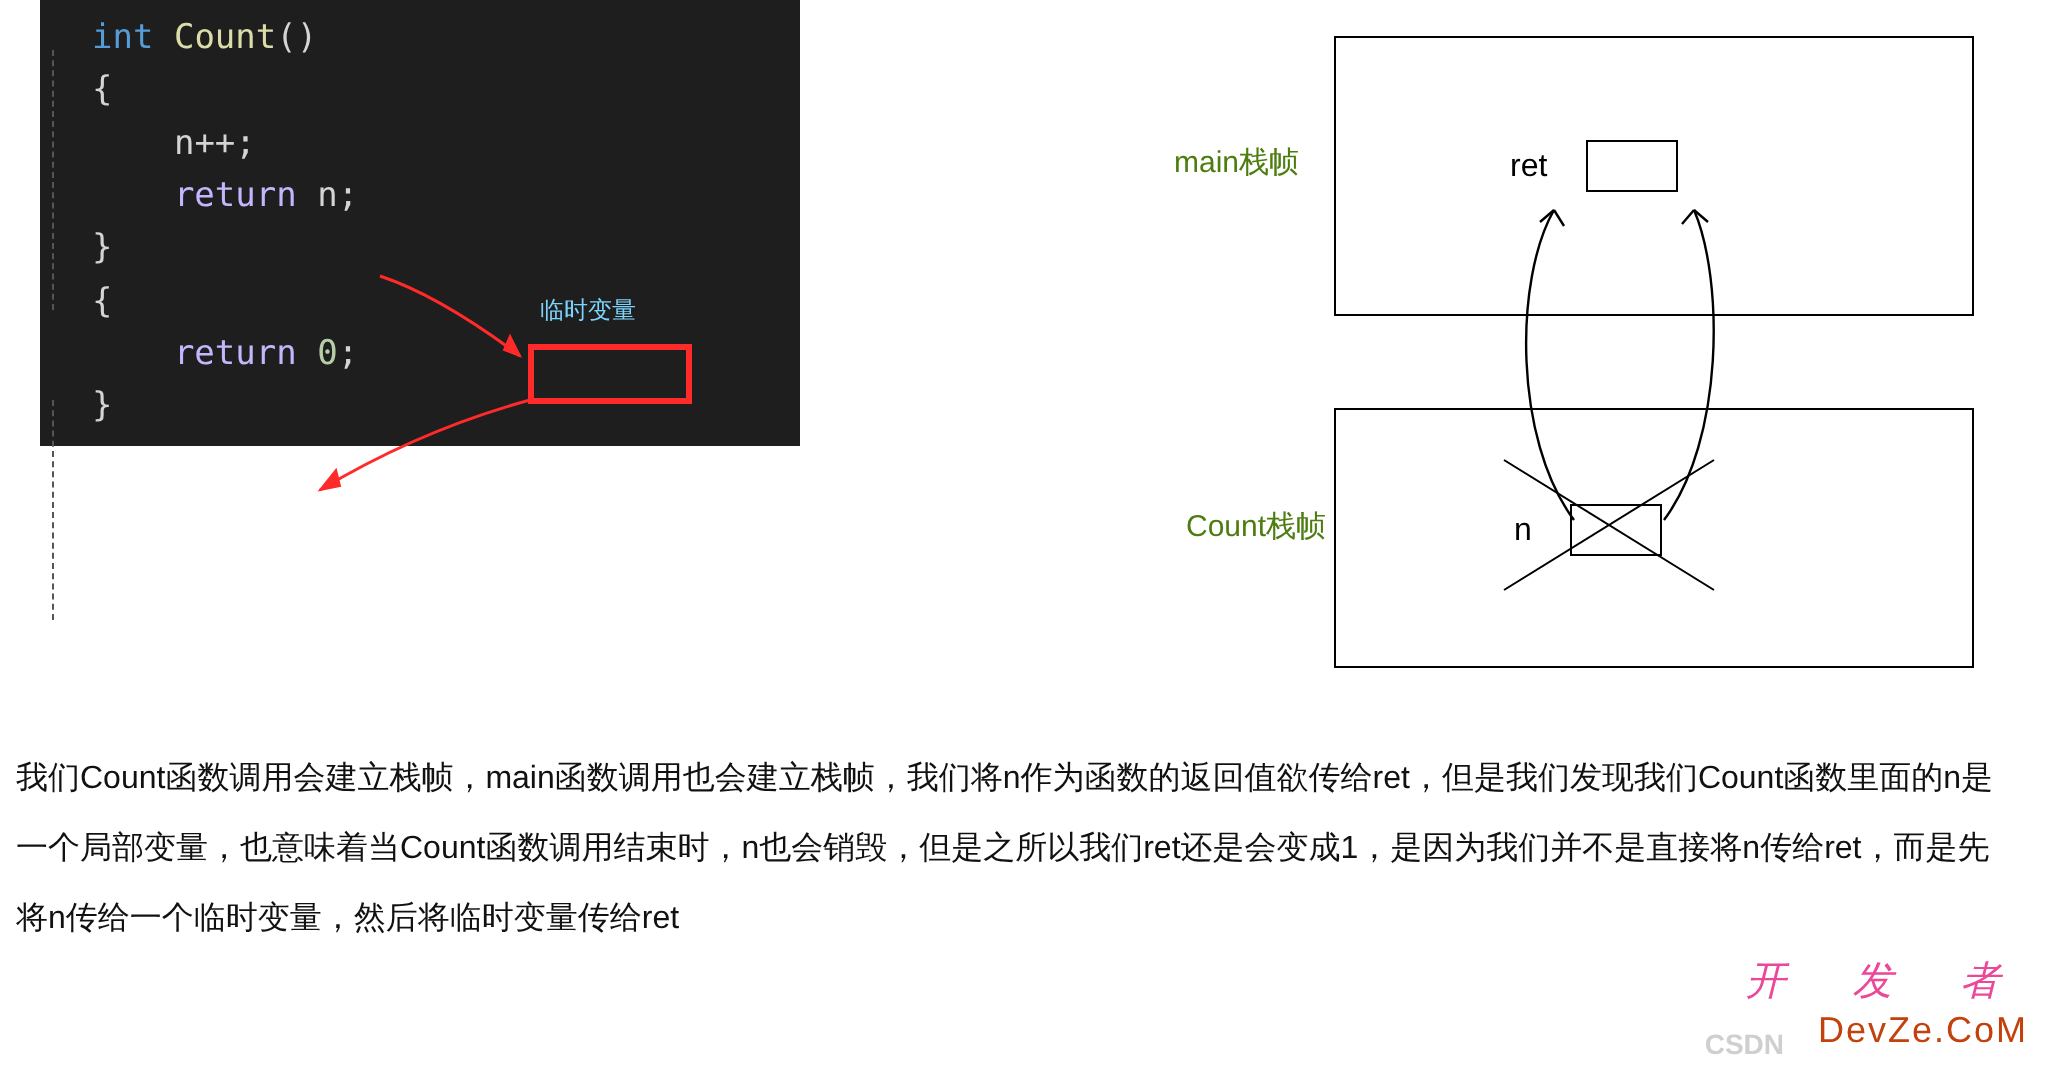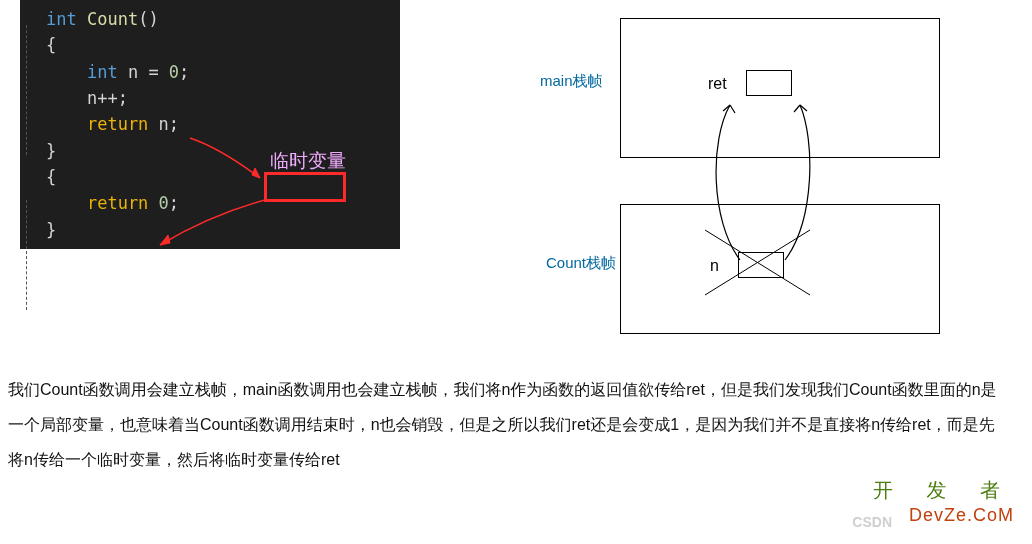--- a/index.html
+++ b/index.html
@@ -1,72 +1,71 @@
 <!DOCTYPE html>
 <html><head>
 <meta charset="utf-8">
 <style>
   * { margin: 0; padding: 0; box-sizing: border-box; }
   body { font-family: "Microsoft YaHei", Arial, sans-serif; background: #fff; width: 1032px; height: 544px; position: relative; overflow: hidden; }
-  .wrap { display: flex; padding: 0 20px; }
+  .wrap { display: flex; padding: 0 20px; gap: 47px; }
   .left { width: 380px; }
   .right { flex: 1; padding-left: 40px; position: relative; }
 
   
   .editor { background: #1e1e1e; color: #d4d4d4; font-family: Consolas, monospace; font-size: 17px; position: relative; padding: 6px 0 6px 26px; line-height: 1.55; }
   .editor .line { white-space: pre; }
   .gutter { position: absolute; left: 0; top: 0; bottom: 0; width: 24px; background: #1e1e1e; border-right: 0; }
   .gutter::before { content: ""; position: absolute; left: 6px; top: 25px; width: 1px; height: 130px; border-left: 1px dashed #555; }
   .gutter::after { content: ""; position: absolute; left: 6px; top: 200px; width: 1px; height: 110px; border-left: 1px dashed #555; }
   .kw-type { color: #569cd6; }
   .fn { color: #dcdcaa; }
   .ident { color: #d4d4d4; }
-  .kw { color: #eab308; }
+  .kw { color: #c4b5fd; }
   .num { color: #b5cea8; }
   .op { color: #d4d4d4; }
   .brace { color: #d4d4d4; }
 
   .redbox { position: absolute; border: 3px solid #ff2a2a; width: 82px; height: 30px; left: 244px; top: 172px; }
-  .redlabel { position: absolute; color: #f0abfc; font-size: 19px; left: 250px; top: 146px; }
+  .redlabel { position: absolute; color: #7dd3fc; font-size: 12px; left: 250px; top: 146px; }
   .arrow { position: absolute; stroke: #ff2a2a; fill: none; }
 
   
   .diag { position: relative; height: 340px; }
   .box { position: absolute; border: 1px solid #000; background: #fff; }
   .box-top { left: 180px; top: 18px; width: 320px; height: 140px; }
   .box-bot { left: 180px; top: 204px; width: 320px; height: 130px; }
-  .frame-label { position: absolute; font-size: 15px; color: #0369a1; text-align: right; }
+  .frame-label { position: absolute; font-size: 15px; color: #4d7c0f; text-align: right; }
   .label-main { left: 100px; top: 72px; }
   .label-count { left: 94px; top: 254px; margin-left: 12px; }
   .ret-label { position: absolute; left: 268px; top: 75px; font-size: 16px; }
   .n-label { position: absolute; left: 270px; top: 257px; font-size: 16px; }
   .small-box { position: absolute; border: 1px solid #000; width: 46px; height: 26px; }
   .sb1 { left: 306px; top: 70px; }
   .sb2 { left: 298px; top: 252px; }
   .xline { position: absolute; stroke: #000; fill: none; }
   .curve { position: absolute; stroke: #000; fill: none; stroke-width: 1.2; }
 
   
   .explain { padding: 32px 24px 0 8px; font-size: 16px; line-height: 2.2; color: #111; }
 
   
-  .wm1 { position: absolute; right: 18px; bottom: 40px; color: #4d7c0f; font-size: 20px; letter-spacing: 14px; font-weight: 400; }
+  .wm1 { position: absolute; right: 18px; bottom: 40px; color: #ec4899; font-size: 20px; letter-spacing: 14px; font-weight: 400; font-style: italic; }
   .wm2 { position: absolute; right: 18px; bottom: 18px; color: #c2410c; font-size: 18px; font-weight: 400; letter-spacing: 1px; }
   .wm3 { position: absolute; right: 140px; bottom: 14px; color: #cfcfcf; font-size: 14px; font-weight: bold; }
 </style>
 </head>
 <body>
 
 <div class="wrap">
   <div class="left">
     <div class="editor">
       <div class="gutter"></div>
       <div class="line"><span class="kw-type">int</span><span class="fn"> Count</span><span class="op">()</span></div>
       <div class="line"><span class="brace">{</span></div>
-      <div class="line"><span class="kw-type">    int</span><span class="ident"> n</span><span class="op"> = </span><span class="num">0</span><span class="op">;</span></div>
       <div class="line"><span class="ident">    n</span><span class="op">++;</span></div>
       <div class="line"><span class="kw">    return</span><span class="ident"> n</span><span class="op">;</span></div>
       <div class="line"><span class="brace">}</span></div>
       <div class="line"><span class="brace">{</span></div>
       <div class="line"><span class="kw">    return</span><span class="num"> 0</span><span class="op">;</span></div>
       <div class="line"><span class="brace">}</span></div>
 
       <div class="redlabel">临时变量</div>
       <div class="redbox"></div>
       <svg class="arrow" style="left:160px;top:128px;width:90px;height:60px">

